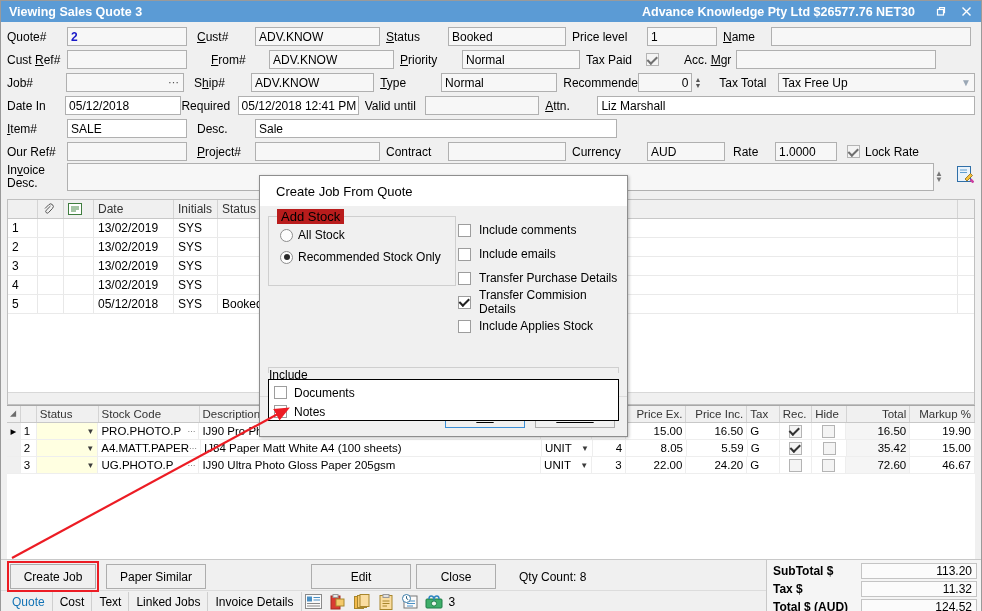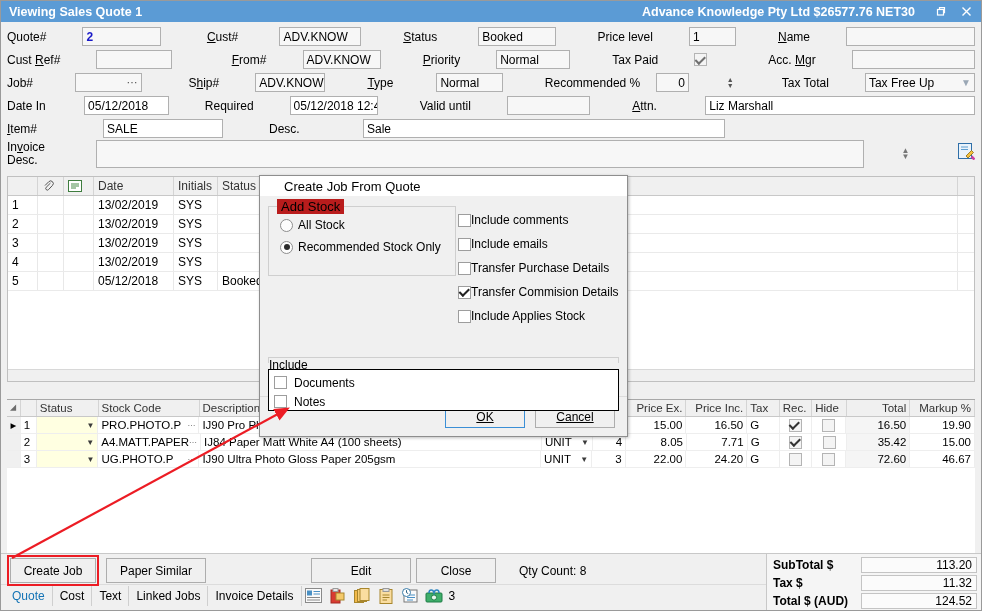--- a/index.html
+++ b/index.html
@@ -38,21 +38,21 @@
     color:#fff; font-size: 12px;
   }
   .win-btn svg { display:block; }
 
   
   .form {
     flex: 0 0 auto;
     padding: 3px 6px 2px 6px;
     position: relative;
   }
-  .frow { display: flex; align-items: center; height: 23px; gap: 36px; }
+  .frow { display: flex; align-items: center; height: 23px; }
   .lbl { font-size: 12px; color:#000; white-space: nowrap; }
   .fld {
     border: 1px solid #b0b0b0;
     background: #f7f7f7;
     height: 19px;
     font-size: 12px;
     padding: 1px 3px;
     display: flex; align-items: center;
     overflow: hidden; white-space: nowrap;
     font-family: "Liberation Sans", sans-serif;
@@ -140,36 +140,36 @@
   }
 
   
   .modal {
     position:absolute; left:258px; top:174px; width:369px; height:262px;
     background:#f0f0f0; border:1px solid #8e8e8e;
     box-shadow: 1px 1px 3px rgba(0,0,0,0.25);
     display:flex; flex-direction:column;
     z-index: 50;
   }
-  .modal-title { height:20px; background:#fff; display:flex; align-items:center;
-                 padding-left:24px; font-size:13px; }
+  .modal-title { height:30px; background:#fff; display:flex; align-items:center;
+                 padding-left:16px; font-size:13px; }
   .modal-body { flex:1 1 auto; position:relative; padding: 2px 8px 0 8px; }
   .group {
     border:1px solid #cfcfcf; position:absolute;
     padding: 0;
   }
   .group > .legend {
     position:absolute; top:-8px; left:8px; background:#b91c1c; padding:0 4px; font-size:13px;
   }
   .radio { width:13px; height:13px; border:1px solid #8d8d8d; border-radius:50%;
            background:#fdfdfd; display:inline-flex; align-items:center; justify-content:center;
            flex:0 0 13px; }
   .radio.on::after { content:""; width:6px; height:6px; border-radius:50%; background:#2b2b2b; }
   .optrow { display:flex; align-items:center; gap:5px; height:22px; font-size:12px; }
-  .chkrow { display:flex; align-items:center; height:24px; font-size:12px; }
+  .chkrow { display:flex; align-items:center; gap:8px; height:24px; font-size:12px; }
   .chk { width:13px; height:13px; border:1px solid #9d9d9d; background:#fff; flex:0 0 13px;
          display:inline-flex; align-items:center; justify-content:center; position:relative; }
   .chk.on::after { content:""; position:absolute; width:8px; height:4px;
                    border-left:2px solid #222; border-bottom:2px solid #222;
                    transform: rotate(-45deg) translate(0px,-1px); }
   .incl-box { position:absolute; left:8px; right:8px; border:1.5px solid #000; background:#fff;
               padding:3px 5px; }
   .modal-foot { height:40px; border-top:1px solid #dcdcdc; background:#f0f0f0;
                 display:flex; align-items:center; justify-content:flex-end; gap:10px; padding-right:12px; }
   .dlgbtn { width:80px; height:23px; border:1px solid #adadad; background:#f0f0f0;
@@ -178,21 +178,21 @@
 
   
   .arrow-svg { position:absolute; left:0; top:0; width:982px; height:611px; pointer-events:none; z-index:60; }
 </style>
 </head>
 <body>
 
 <div id="app">
 
   <div class="titlebar">
-    <span class="tl">Viewing Sales Quote 1</span>
+    <span class="tl">Viewing Sales Quote 3</span>
     <span class="spacer"></span>
     <span class="tr">Advance Knowledge Pty Ltd $26577.76 NET30</span>
     <span class="win-btn">
       <svg width="11" height="11" viewBox="0 0 11 11">
           <rect x="2.5" y="3.5" width="6" height="5.5" fill="none" stroke="#fff" stroke-width="1.2"></rect>
           <path d="M4.5 3.2 V1.6 H9.5 V6.6 H8" fill="none" stroke="#fff" stroke-width="1.2"></path>
         </svg>
     </span>
     <span class="win-btn">
       <svg width="11" height="11" viewBox="0 0 11 11">
@@ -260,20 +260,34 @@
       <span class="fld white" style="width:390px">Liz Marshall</span>
     </div>
 
     <div class="frow">
       <span class="lbl" style="width:60px"><u>I</u>tem#</span>
       <span class="fld white" style="width:120px">SALE</span>
       <span class="lbl" style="width:58px; margin-left:10px">Desc.</span>
       <span class="fld white" style="width:362px">Sale</span>
     </div>
 
+    <div class="frow">
+      <span class="lbl" style="width:60px">Our Ref#</span>
+      <span class="fld" style="width:120px"></span>
+      <span class="lbl" style="width:58px; margin-left:10px"><u>P</u>roject#</span>
+      <span class="fld" style="width:125px"></span>
+      <span class="lbl" style="width:62px; margin-left:6px">Contract</span>
+      <span class="fld" style="width:118px"></span>
+      <span class="lbl" style="width:75px; margin-left:6px">Currency</span>
+      <span class="fld" style="width:78px">AUD</span>
+      <span class="lbl" style="width:42px; margin-left:8px">Rate</span>
+      <span class="fld" style="width:62px">1.0000</span>
+      <span class="cbox on" style="margin-left:10px"></span>
+      <span class="lbl" style="margin-left:5px">Lock Rate</span>
+    </div>
 
     <div class="frow" style="height:32px; align-items:flex-start">
       <span class="lbl" style="width:60px; line-height:13px; padding-top:1px">
         <span>In<u>v</u>oice</span><br>
         <span>Desc.</span>
       </span>
       <span class="fld" style="width:867px; height:28px"></span>
       <span class="spin" style="height:28px; justify-content:space-around; margin-left:1px; font-size:8px; color:#777">▲<br>▼</span>
       <span style="margin-left:8px; margin-top:2px">
         <svg width="18" height="18" viewBox="0 0 18 18">
@@ -416,21 +430,21 @@
           <span>A4.MATT.PAPER</span>
           <span class="caret" style="color:#777">⋯</span>
         </span>
       <span class="c" style="width:349px">IJ84 Paper Matt White A4 (100 sheets)</span>
       <span class="c" style="width:52px">
           <span>UNIT</span>
           <span class="caret">▼</span>
         </span>
       <span class="c r" style="width:34px">4</span>
       <span class="c r" style="width:62px">8.05</span>
-      <span class="c r" style="width:62px">7.71</span>
+      <span class="c r" style="width:62px">5.59</span>
       <span class="c" style="width:33px">G</span>
       <span class="c ctr" style="width:33px">
           <span class="cbox onDark on"></span>
         </span>
       <span class="c ctr" style="width:35px">
           <span class="cbox"></span>
         </span>
       <span class="c r grayish" style="width:65px">35.42</span>
       <span class="c r" style="width:66px">15.00</span>
     </div>

